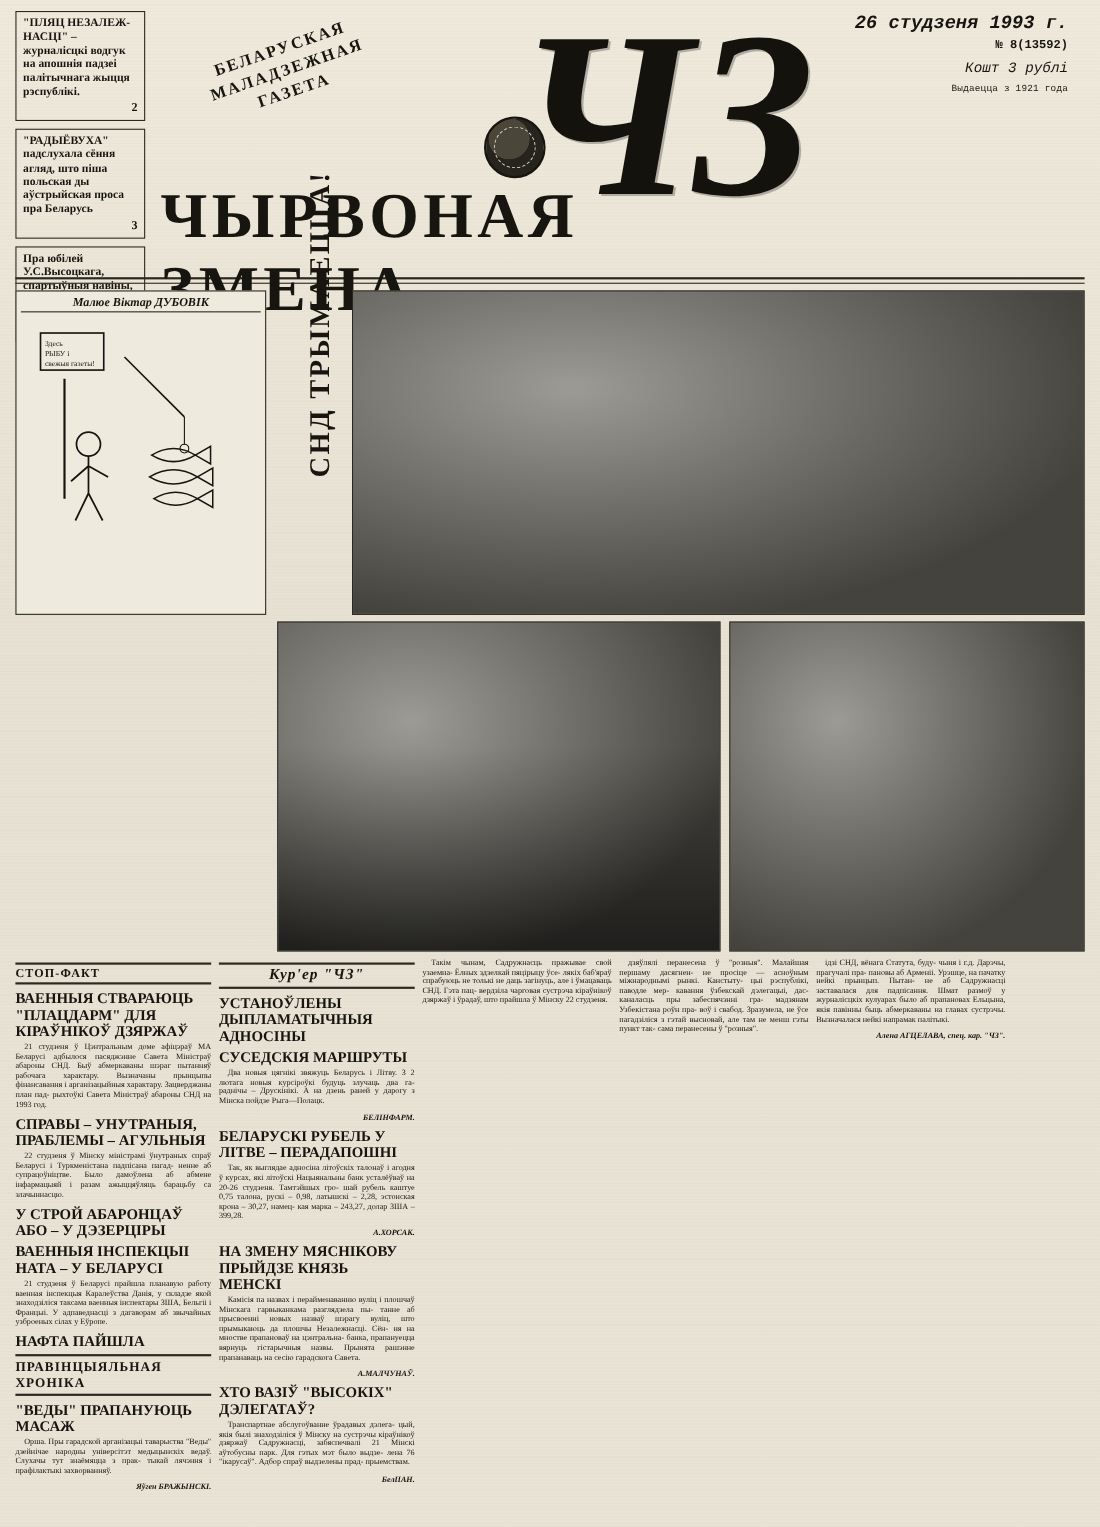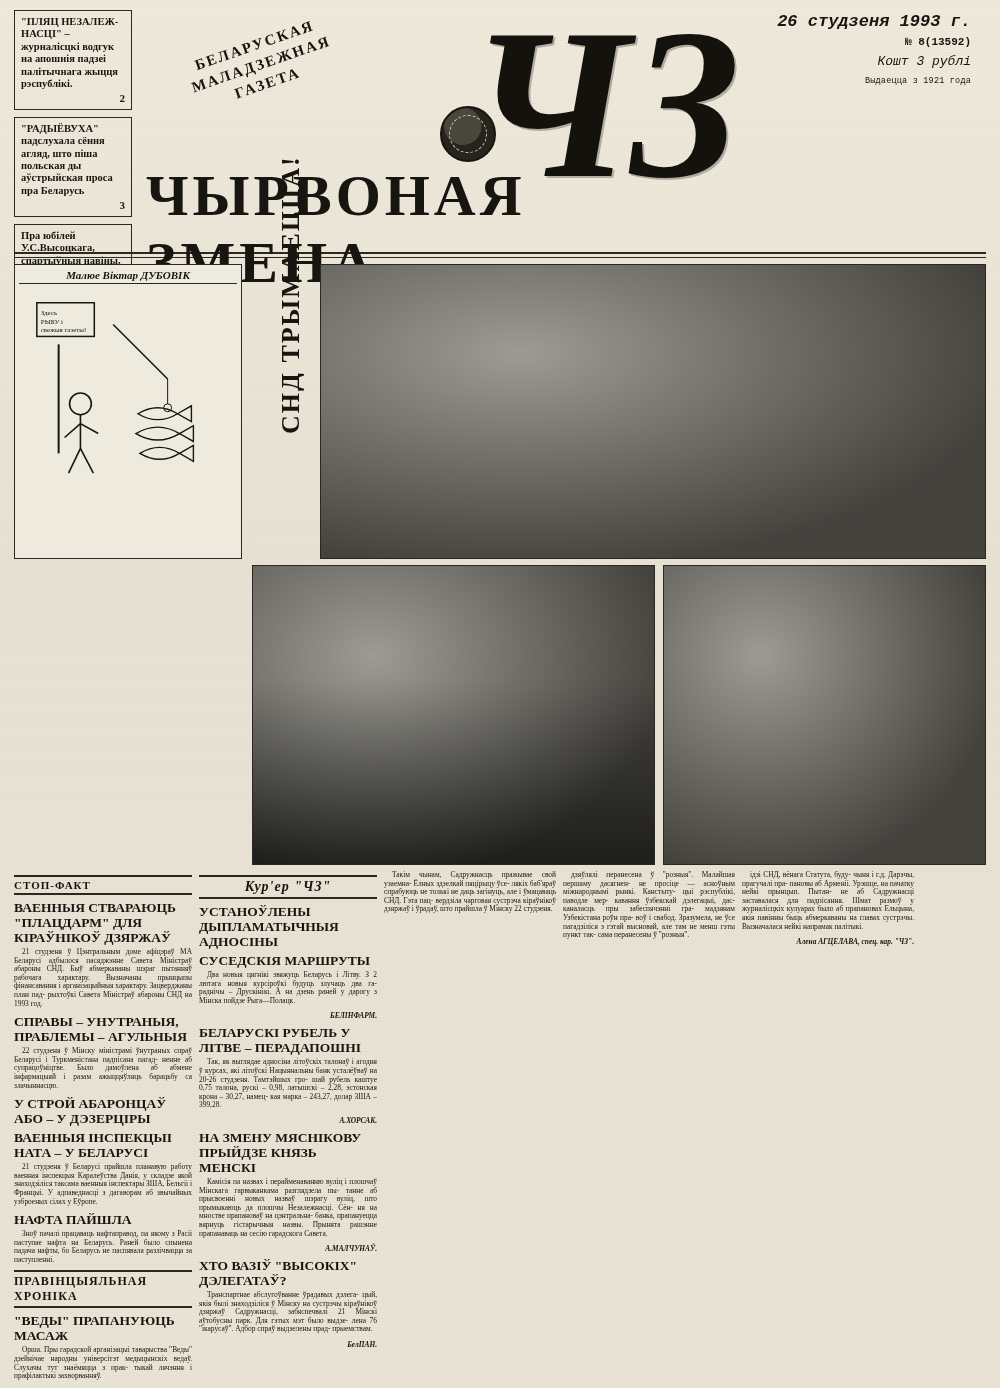--- a/index.html
+++ b/index.html
@@ -207,21 +207,20 @@
     <div class="col" style="max-width:178px;">
       <div class="hdrbar stopfact">СТОП-ФАКТ</div>
       <h2 class="sec">ВАЕННЫЯ СТВАРАЮЦЬ "ПЛАЦДАРМ" ДЛЯ КІРАЎНІКОЎ ДЗЯРЖАЎ</h2>
       <p class="body">21 студзеня ў Цэнтральным доме афіцэраў МА Беларусі адбылося пасяджэнне Савета Міністраў абароны СНД. Быў абмеркаваны шэраг пытанняў рабочага характару. Вызначаны прынцыпы фінансавання і арганізацыйныя характару. Зацверджаны план пад- рыхтоўкі Савета Міністраў абароны СНД на 1993 год.</p>
       <h2 class="sec">СПРАВЫ – УНУТРАНЫЯ, ПРАБЛЕМЫ – АГУЛЬНЫЯ</h2>
       <p class="body">22 студзеня ў Мінску міністрамі ўнутраных спраў Беларусі і Туркменістана падпісана пагад- ненне аб супрацоўніцтве. Было дамоўлена аб абмене інфармацыяй і разам ажыццяўляць барацьбу са злачыннасцю.</p>
       <h2 class="sec">У СТРОЙ АБАРОНЦАЎ АБО – У ДЭЗЕРЦІРЫ</h2>
       <h2 class="sec">ВАЕННЫЯ ІНСПЕКЦЫІ НАТА – У БЕЛАРУСІ</h2>
       <p class="body">21 студзеня ў Беларусі прайшла планавую работу ваенная інспекцыя Каралеўства Данія, у складзе якой знаходзіліся таксама ваенныя інспектары ЗША, Бельгіі і Францыі. У адпаведнасці з дагаворам аб звычайных узброеных сілах у Еўропе.</p>
       <h2 class="sec">НАФТА ПАЙШЛА</h2>
-      <p class="body">Зноў пачалі працаваць нафтаправод, па якому з Расіі паступае нафта на Беларусь. Раней было спынена падача нафты, бо Беларусь не паспявала разлічвацца за паступленні.</p>
       <div class="hdrbar">ПРАВІНЦЫЯЛЬНАЯ ХРОНІКА</div>
       <h2 class="sec">"ВЕДЫ" ПРАПАНУЮЦЬ МАСАЖ</h2>
       <p class="body">Орша. Пры гарадской арганізацыі таварыства "Веды" дзейнічае народны універсітэт медыцынскіх ведаў. Слухачы тут знаёмяцца з прак- тыкай лячэння і прафілактыкі захворванняў.</p>
       <div class="author">Яўген БРАЖЫНСКІ.</div>
 
     </div>
 
     <div class="col" style="max-width:178px;">
       <div class="hdrbar courier">Кур'ер "ЧЗ"</div>
       <h2 class="sec">УСТАНОЎЛЕНЫ ДЫПЛАМАТЫЧНЫЯ АДНОСІНЫ</h2>

